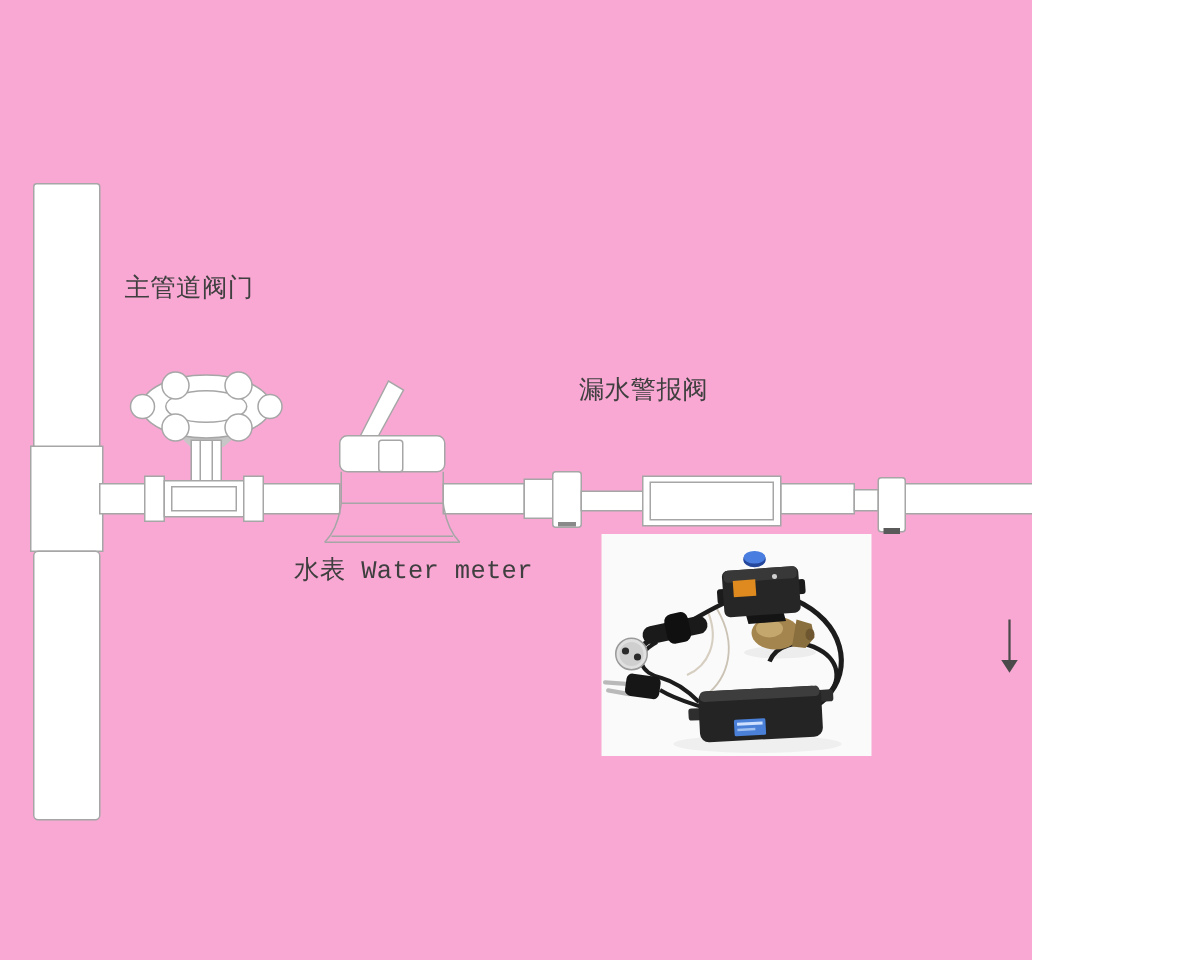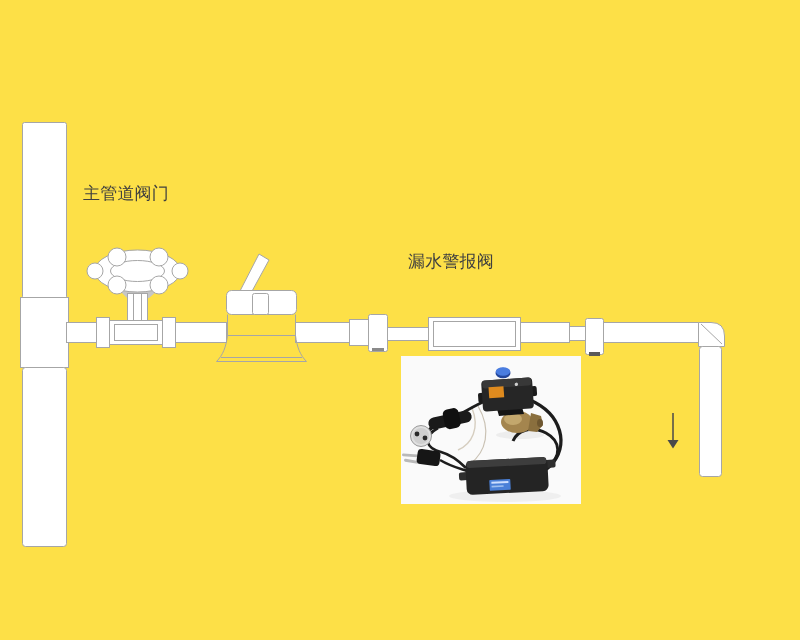--- a/index.html
+++ b/index.html
@@ -1,21 +1,21 @@
 <!DOCTYPE html>
 <html><head>
 <meta charset="utf-8">
 <style>
   html,body{margin:0;padding:0;background:#ffffff;}
   .stage{
     position:relative;
-    width:800px;height:640px;
-    background:#fde047;
+    width:688px;height:640px;
+    background:#f9a8d4;
     overflow:hidden;
-    font-family:Liberation Serif, serif;
+    font-family:Liberation Mono, monospace;
   }
   .stage svg{position:absolute;left:0;top:0;}
   .lbl{
     position:absolute;
     color:#3f3f3f;
     font-size:17px;
     line-height:20px;
     white-space:nowrap;
     letter-spacing:0.2px;
   }
@@ -174,16 +174,17 @@
           <rect x="483" y="379" width="49" height="8" rx="3" fill="#383838"></rect>
           <rect x="489" y="386" width="15" height="11" fill="#de8a1e"></rect>
           <circle cx="517" cy="385" r="1.7" fill="#cfcfcf"></circle>
         </g>
       </g>
     </g>
   </svg>
 
   <div class="lbl" style="left:83px;top:184px;">主管道阀门</div>
 
-  <div class="lbl" style="left:408px;top:252px;">漏水警报阀</div>
+  <div class="lbl" style="left:386px;top:252px;">漏水警报阀</div>
 
+  <div class="lbl" style="left:196px;top:372px;">水表 Water meter</div>
 
 </div>
 
 </body></html>

